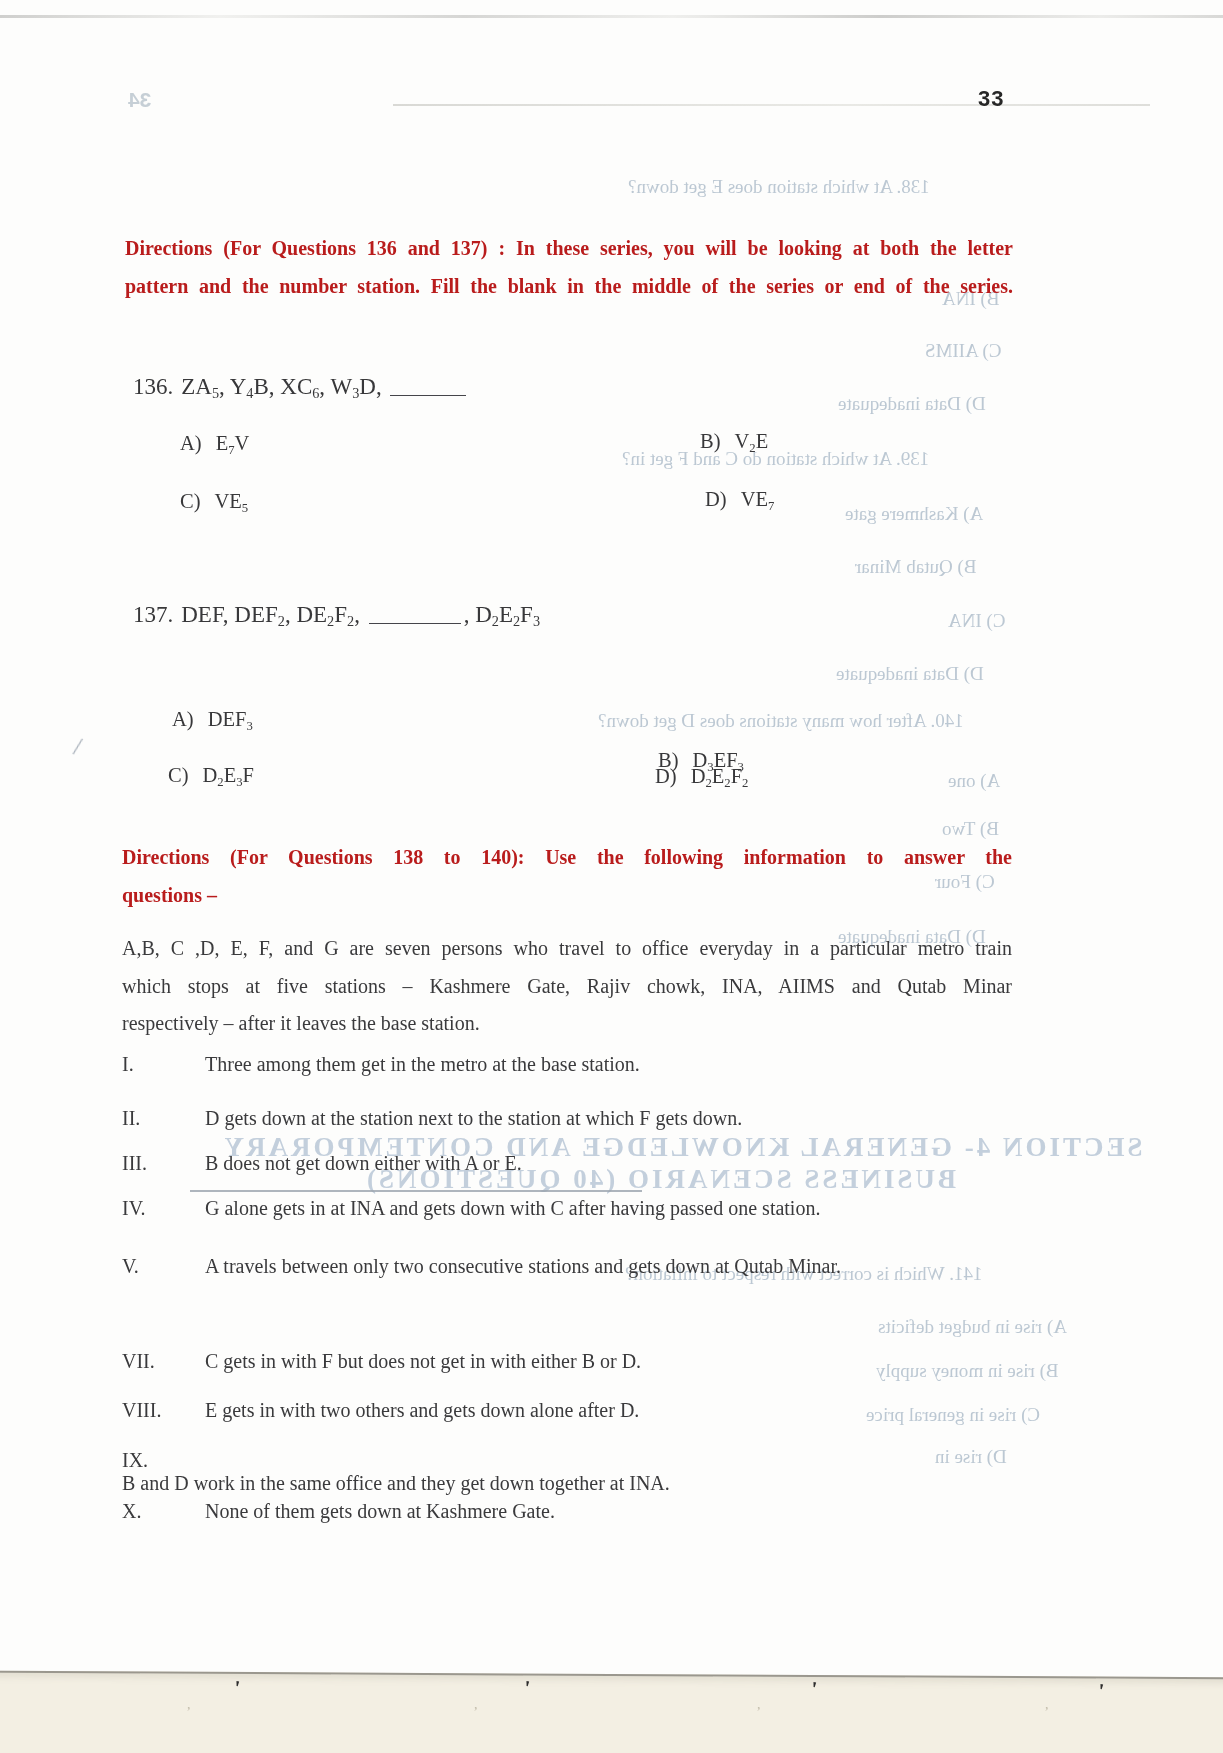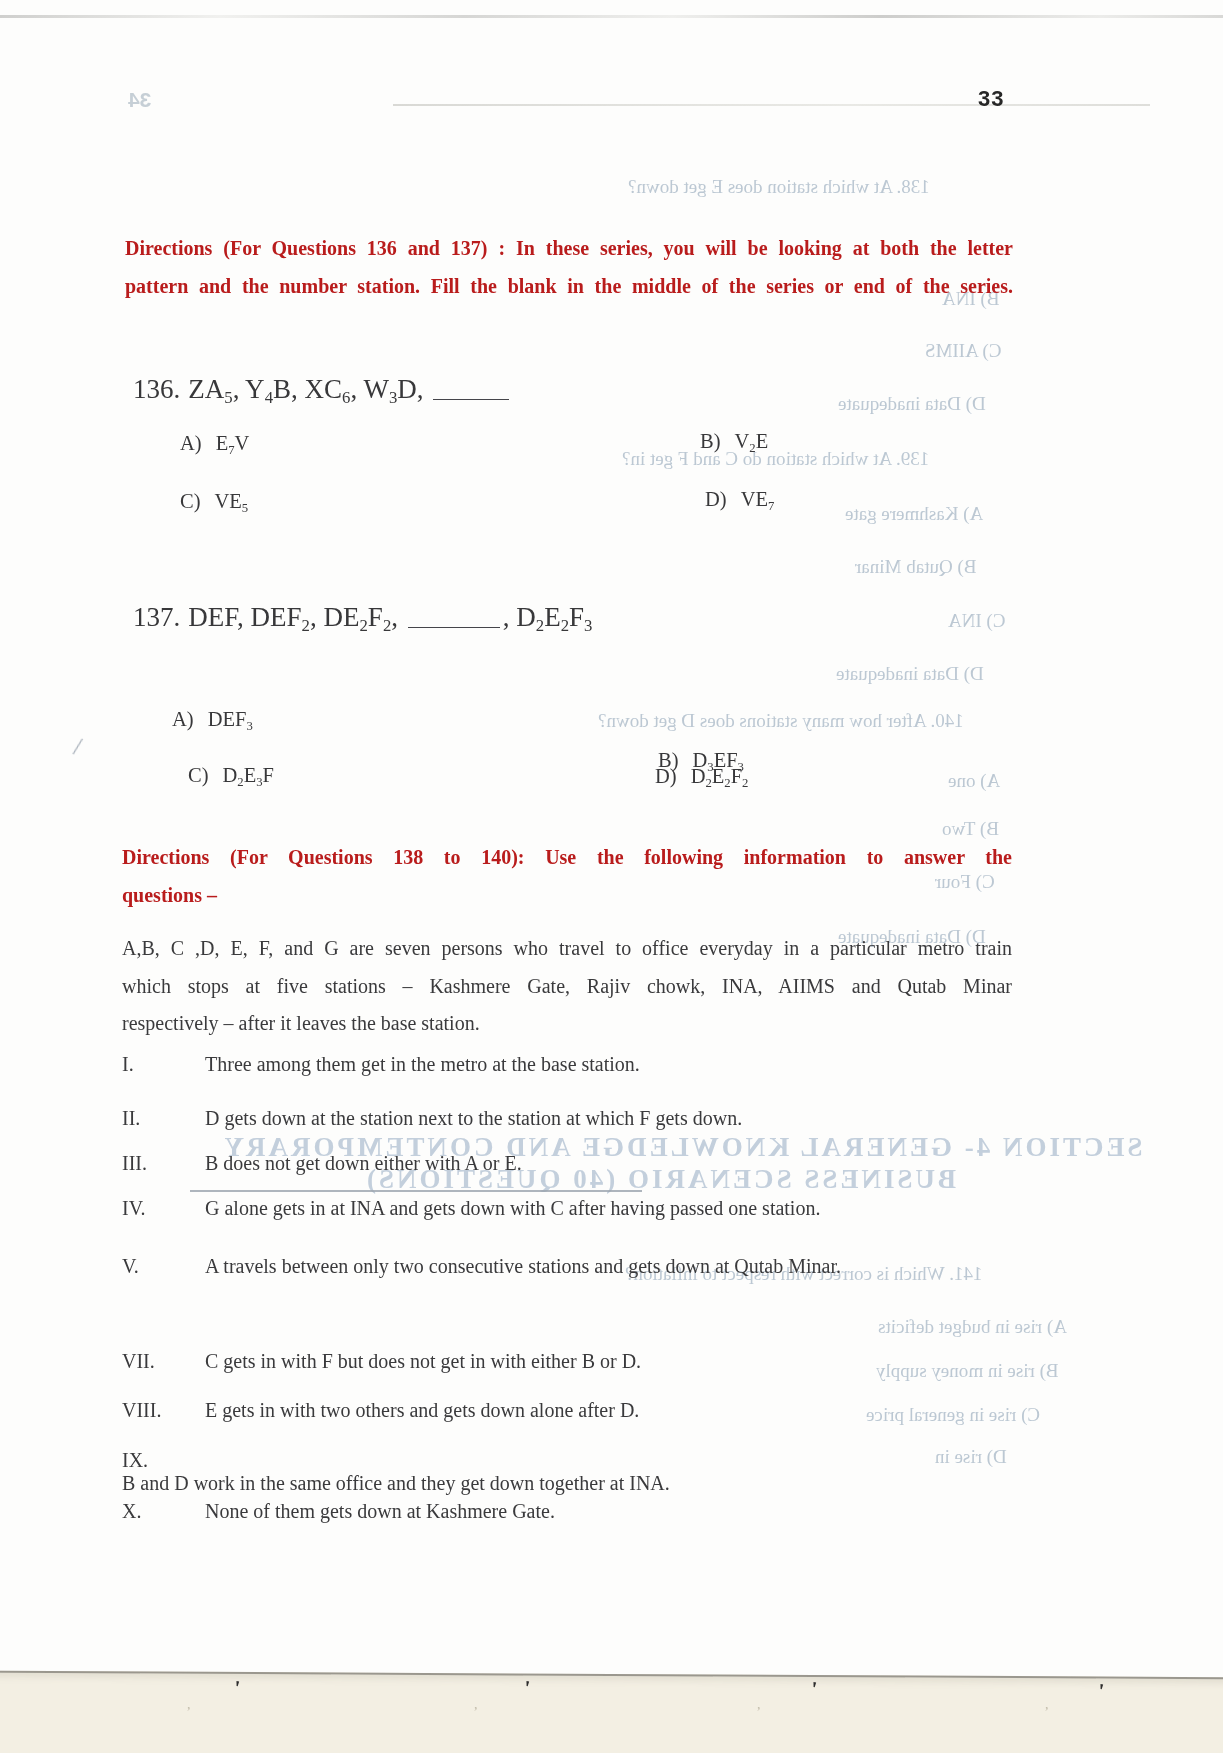--- a/index.html
+++ b/index.html
@@ -18,21 +18,21 @@
     font-weight:bold; font-size:22px; color:#272727; letter-spacing:1px;}
   
   .bleed{position:absolute; transform:scaleX(-1); white-space:nowrap;
     color:#bcc8d3; font-size:19px; filter:blur(0.3px);}
   .bleed.big{font-weight:bold; color:#c3cfdc; letter-spacing:3px; text-align:center; filter:blur(0.4px);}
   .bleed.num34{font-family:"Liberation Sans",sans-serif; font-weight:bold; font-size:21px; color:#c6cfd6;}
   
   .bold-dir{position:absolute; left:125px; width:888px; font-weight:bold; font-size:20px;
     color:#b91c1c; text-align:justify; text-align-last:justify;}
   .plain-left{text-align:left; text-align-last:left;}
-  .stem{position:absolute; left:133px; font-size:27px; white-space:nowrap; color:#38383a;}
+  .stem{position:absolute; left:133px; font-size:23px; white-space:nowrap; color:#38383a;}
   .q-num{margin-right:8px;}
   .opt{position:absolute; font-size:20.5px; white-space:nowrap; color:#38383a;}
   .opt-label{margin-right:14px;}
   sub{font-size:0.62em; line-height:0; vertical-align:-0.28em;}
   .blank-line{display:inline-block; height:0; border-bottom:1.8px solid #45454a;
     vertical-align:-2px; margin:0 3px;}
   .para-line{position:absolute; left:122px; width:890px; font-size:20px; color:#3a3a3c;}
   .just{text-align:justify; text-align-last:justify;}
   .fact{position:absolute; left:122px; width:905px; font-size:20px; display:flex; color:#3a3a3c;}
   .fact-num{flex:none; width:83px;}
@@ -98,21 +98,21 @@
 
   <div class="stem" style="top:602px;">
     <span class="q-num">137.</span><span>DEF, DEF<sub>2</sub>, DE<sub>2</sub>F<sub>2</sub>, <span class="blank-line" style="width: 92px;"></span>, D<sub>2</sub>E<sub>2</sub>F<sub>3</sub></span>
   </div>
   <div class="opt" style="left:172px; top:708px;">
     <span class="opt-label">A)</span><span>DEF<sub>3</sub></span>
   </div>
   <div class="opt" style="left:658px; top:709px;margin-top:40px;">
     <span class="opt-label">B)</span><span>D<sub>3</sub>EF<sub>3</sub></span>
   </div>
-  <div class="opt" style="left:188px; top:764px;text-align:center;">
+  <div class="opt" style="left:168px; top:764px;text-align:center;">
     <span class="opt-label">C)</span><span>D<sub>2</sub>E<sub>3</sub>F</span>
   </div>
   <div class="opt" style="left:655px; top:765px;">
     <span class="opt-label">D)</span><span>D<sub>2</sub>E<sub>2</sub>F<sub>2</sub></span>
   </div>
 
   <div class="bold-dir" style="left:122px; top:846px; width:890px;">Directions (For Questions 138 to 140): Use the following information to answer the</div>
   <div class="bold-dir plain-left" style="left:122px; top:884px; width:890px;">questions –</div>
 
   <div class="para-line just" style="top:937px;">A,B, C ,D, E, F, and G are seven persons who travel to office everyday in a particular metro train</div>

